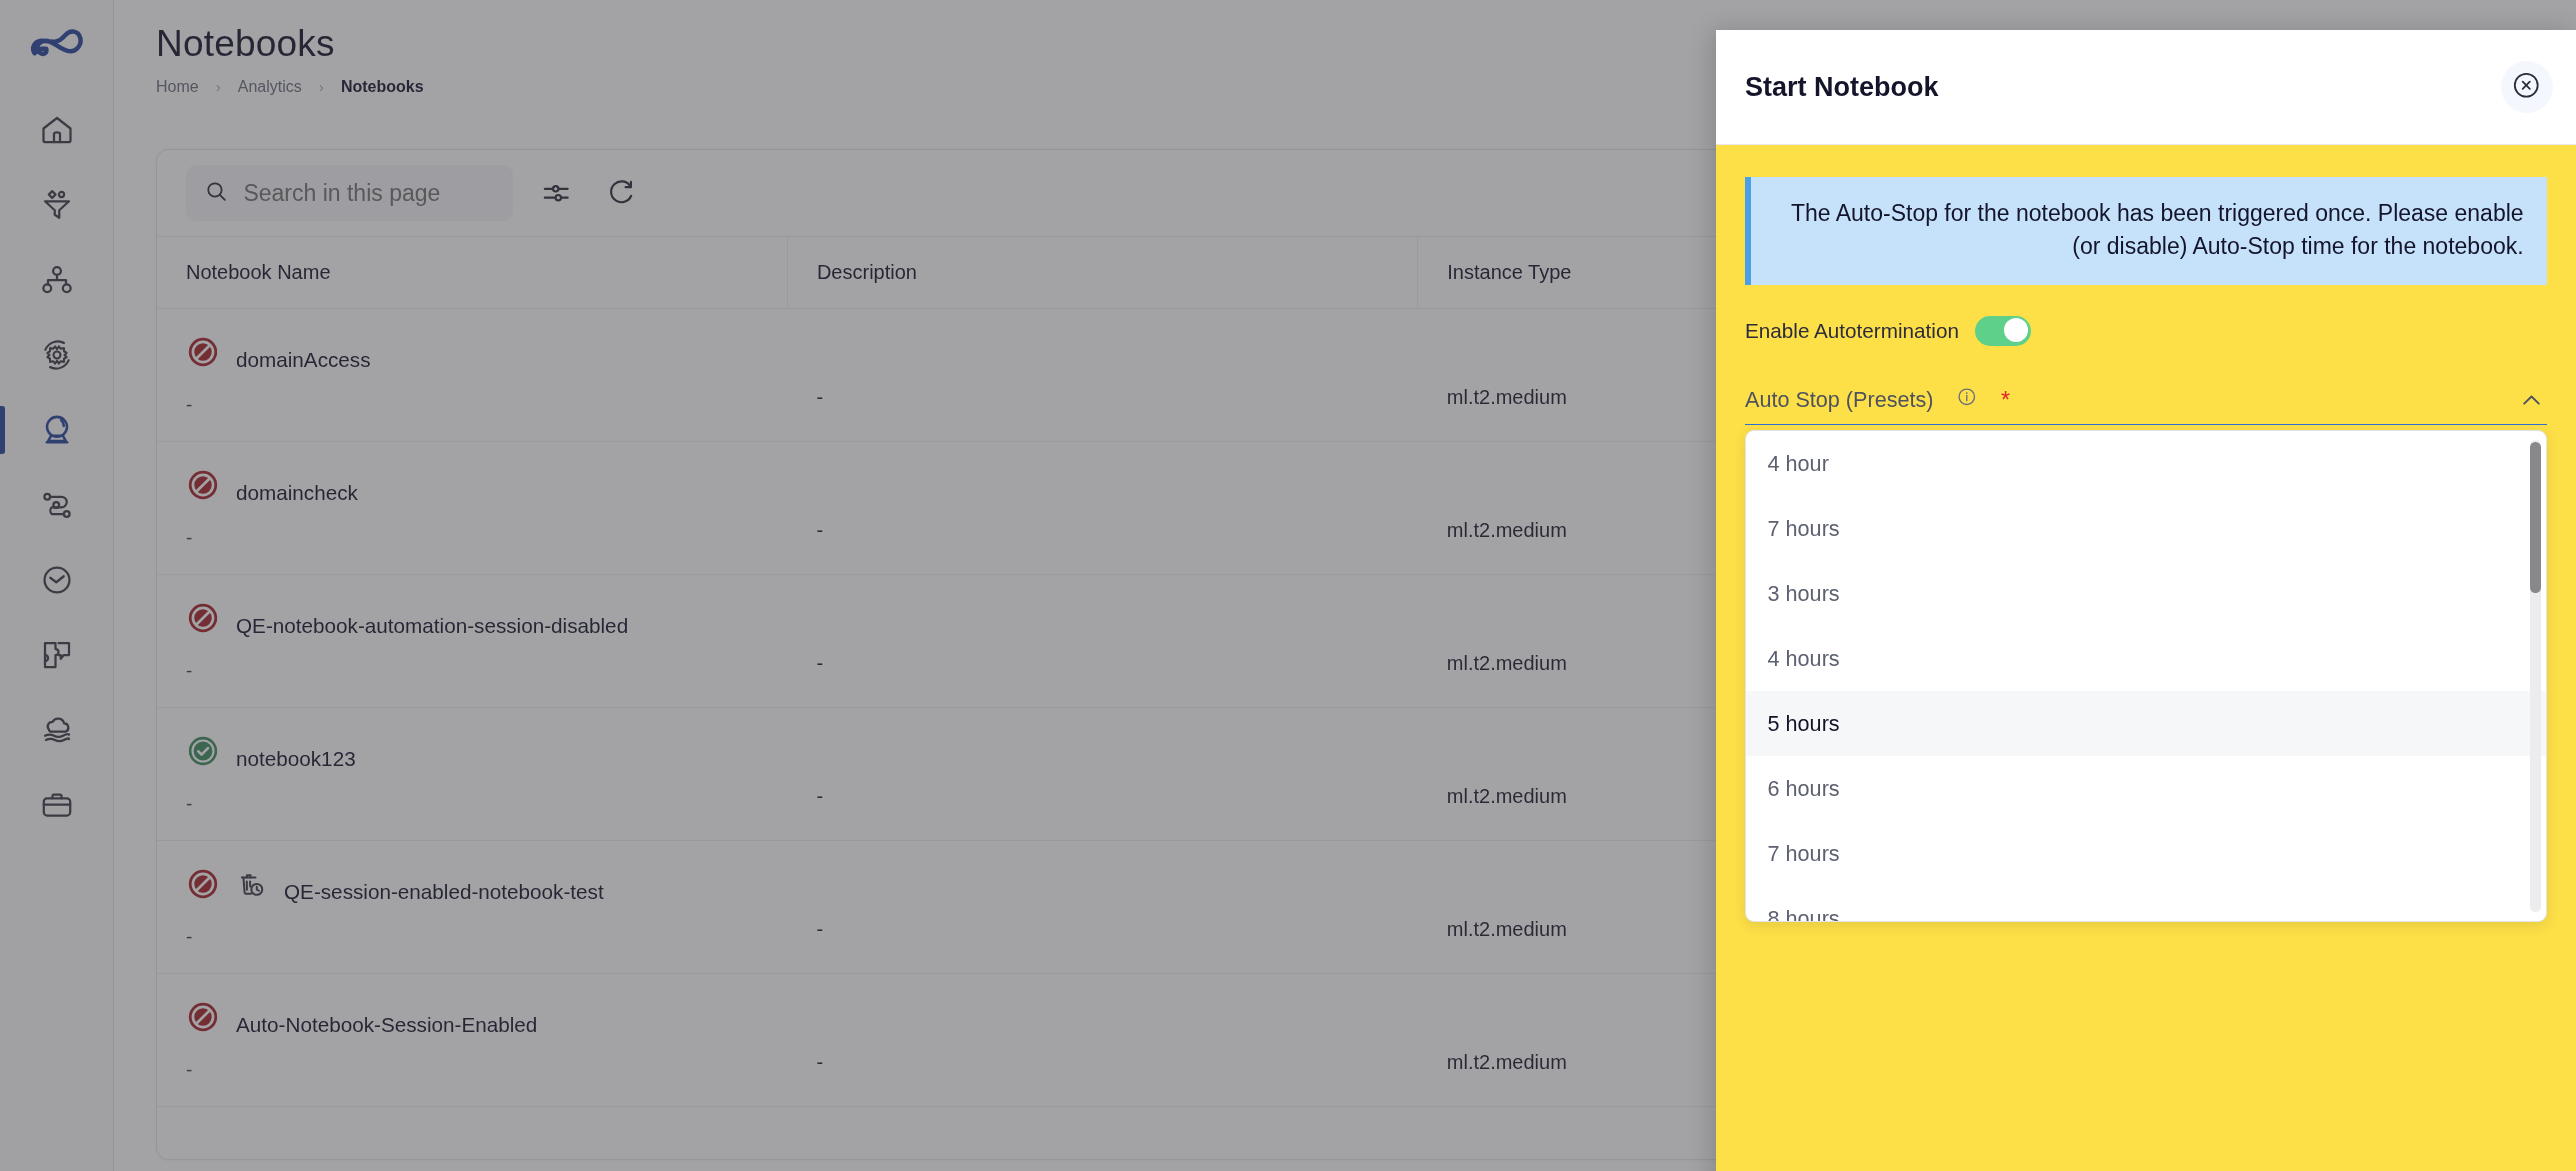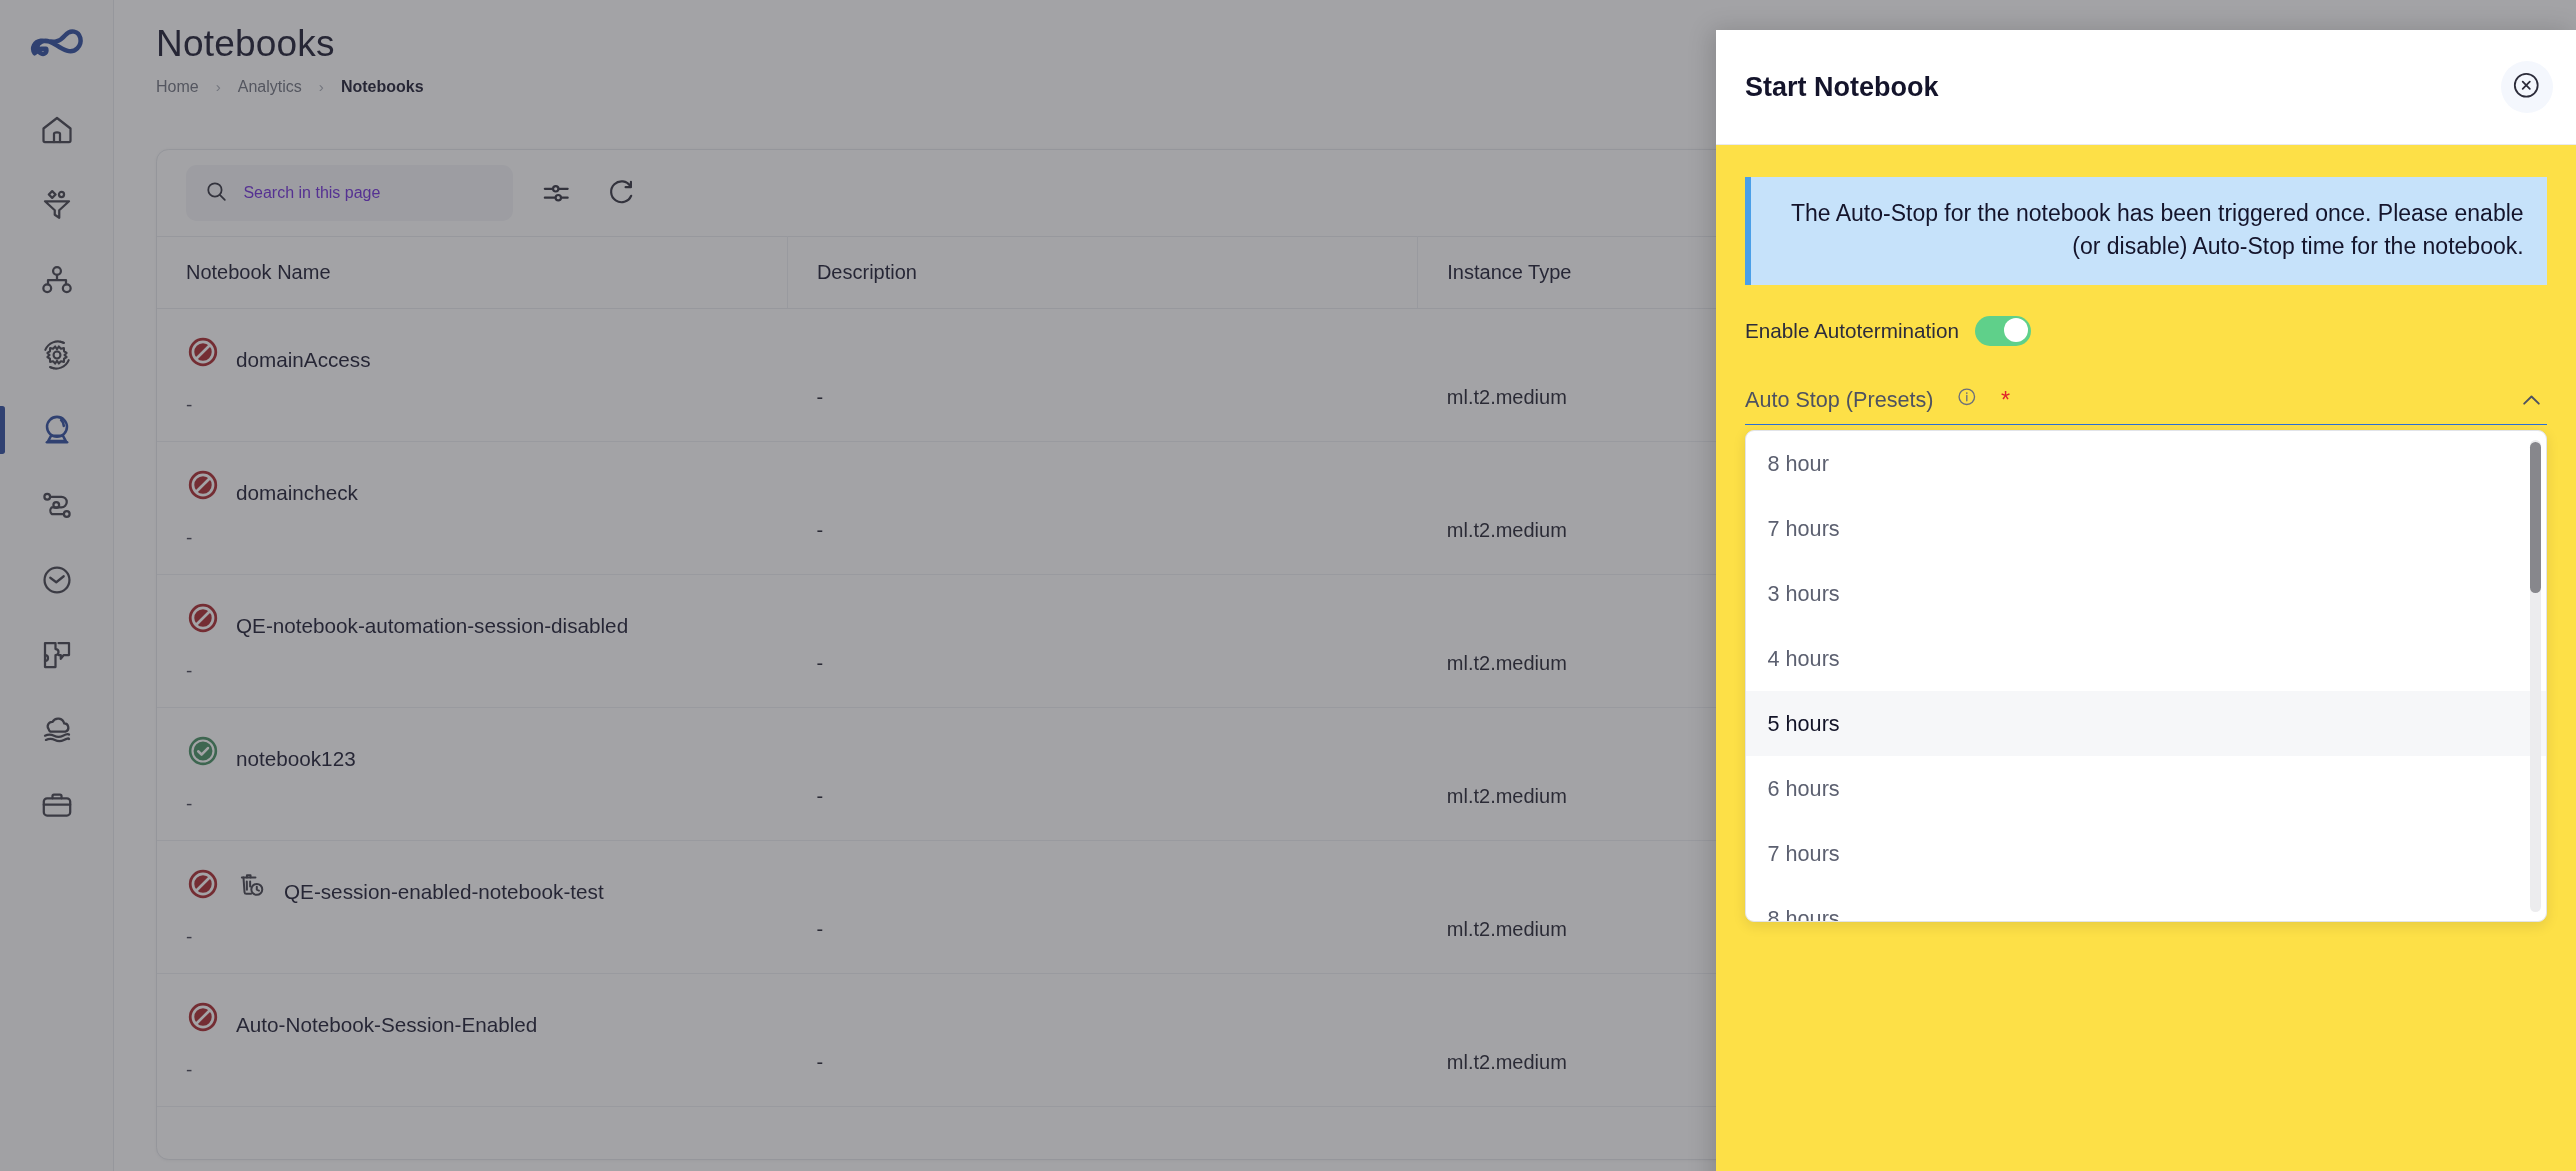--- a/index.html
+++ b/index.html
@@ -44,21 +44,21 @@
     position: absolute; left: 42px; top: 149px; right: -180px; bottom: 10.8px;
     background: #fff; border: 0.9px solid #e4e6ea; border-radius: 12.6px 0 0 12.6px;
     box-shadow: 0 0.9px 2.7px rgba(20,20,43,.05);
     overflow: hidden;
   }
   .toolbar { height: 86px; display: flex; align-items: center; padding: 0 0 0 29px; gap: 23.4px; }
   .search-box {
     width: 327px; height: 56px; background: #f3f4f7; border-radius: 10.8px;
     display: flex; align-items: center; gap: 14.4px; padding: 0 18px;
   }
-  .search-ph { font-size: 16px; color: #6d28d9; }
+  .search-ph { font-size: 23px; color: #737373; }
   .tb-icon { width: 40px; height: 40px; display: flex; align-items: center; justify-content: center; cursor: pointer; }
 
   table.nb { width: 100%; border-collapse: collapse; table-layout: fixed; }
   table.nb th {
     text-align: left; font-size: 20px; font-weight: 400; color: #14142b;
     padding: 18px 0 18px 29px; height: 72px;
     border-top: 0.9px solid #e9eaee; border-bottom: 0.9px solid #e9eaee;
     border-right: 0.9px solid #eceef1; vertical-align: middle;
   }
   table.nb td {
@@ -507,21 +507,21 @@
           </span>
           <span class="chev">
             <svg width="27" height="27" viewBox="0 0 24 24" fill="none" stroke="#4e5260" stroke-width="1.7" stroke-linecap="round" stroke-linejoin="round">
               <path d="M5.5 14.8 L12 8.4 L18.5 14.8"></path>
             </svg>
           </span>
         </div>
 
         <div class="options">
           <div class="options-scroll" id="opts">
-              <div class="option">8 hour</div>
+              <div class="option">4 hour</div>
               <div class="option">7 hours</div>
               <div class="option">3 hours</div>
               <div class="option">4 hours</div>
               <div class="option sel">5 hours</div>
               <div class="option">6 hours</div>
               <div class="option">7 hours</div>
               <div class="option">8 hours</div>
             </div>
           <div class="sbar-track"></div>
           <div class="sbar-thumb"></div>

